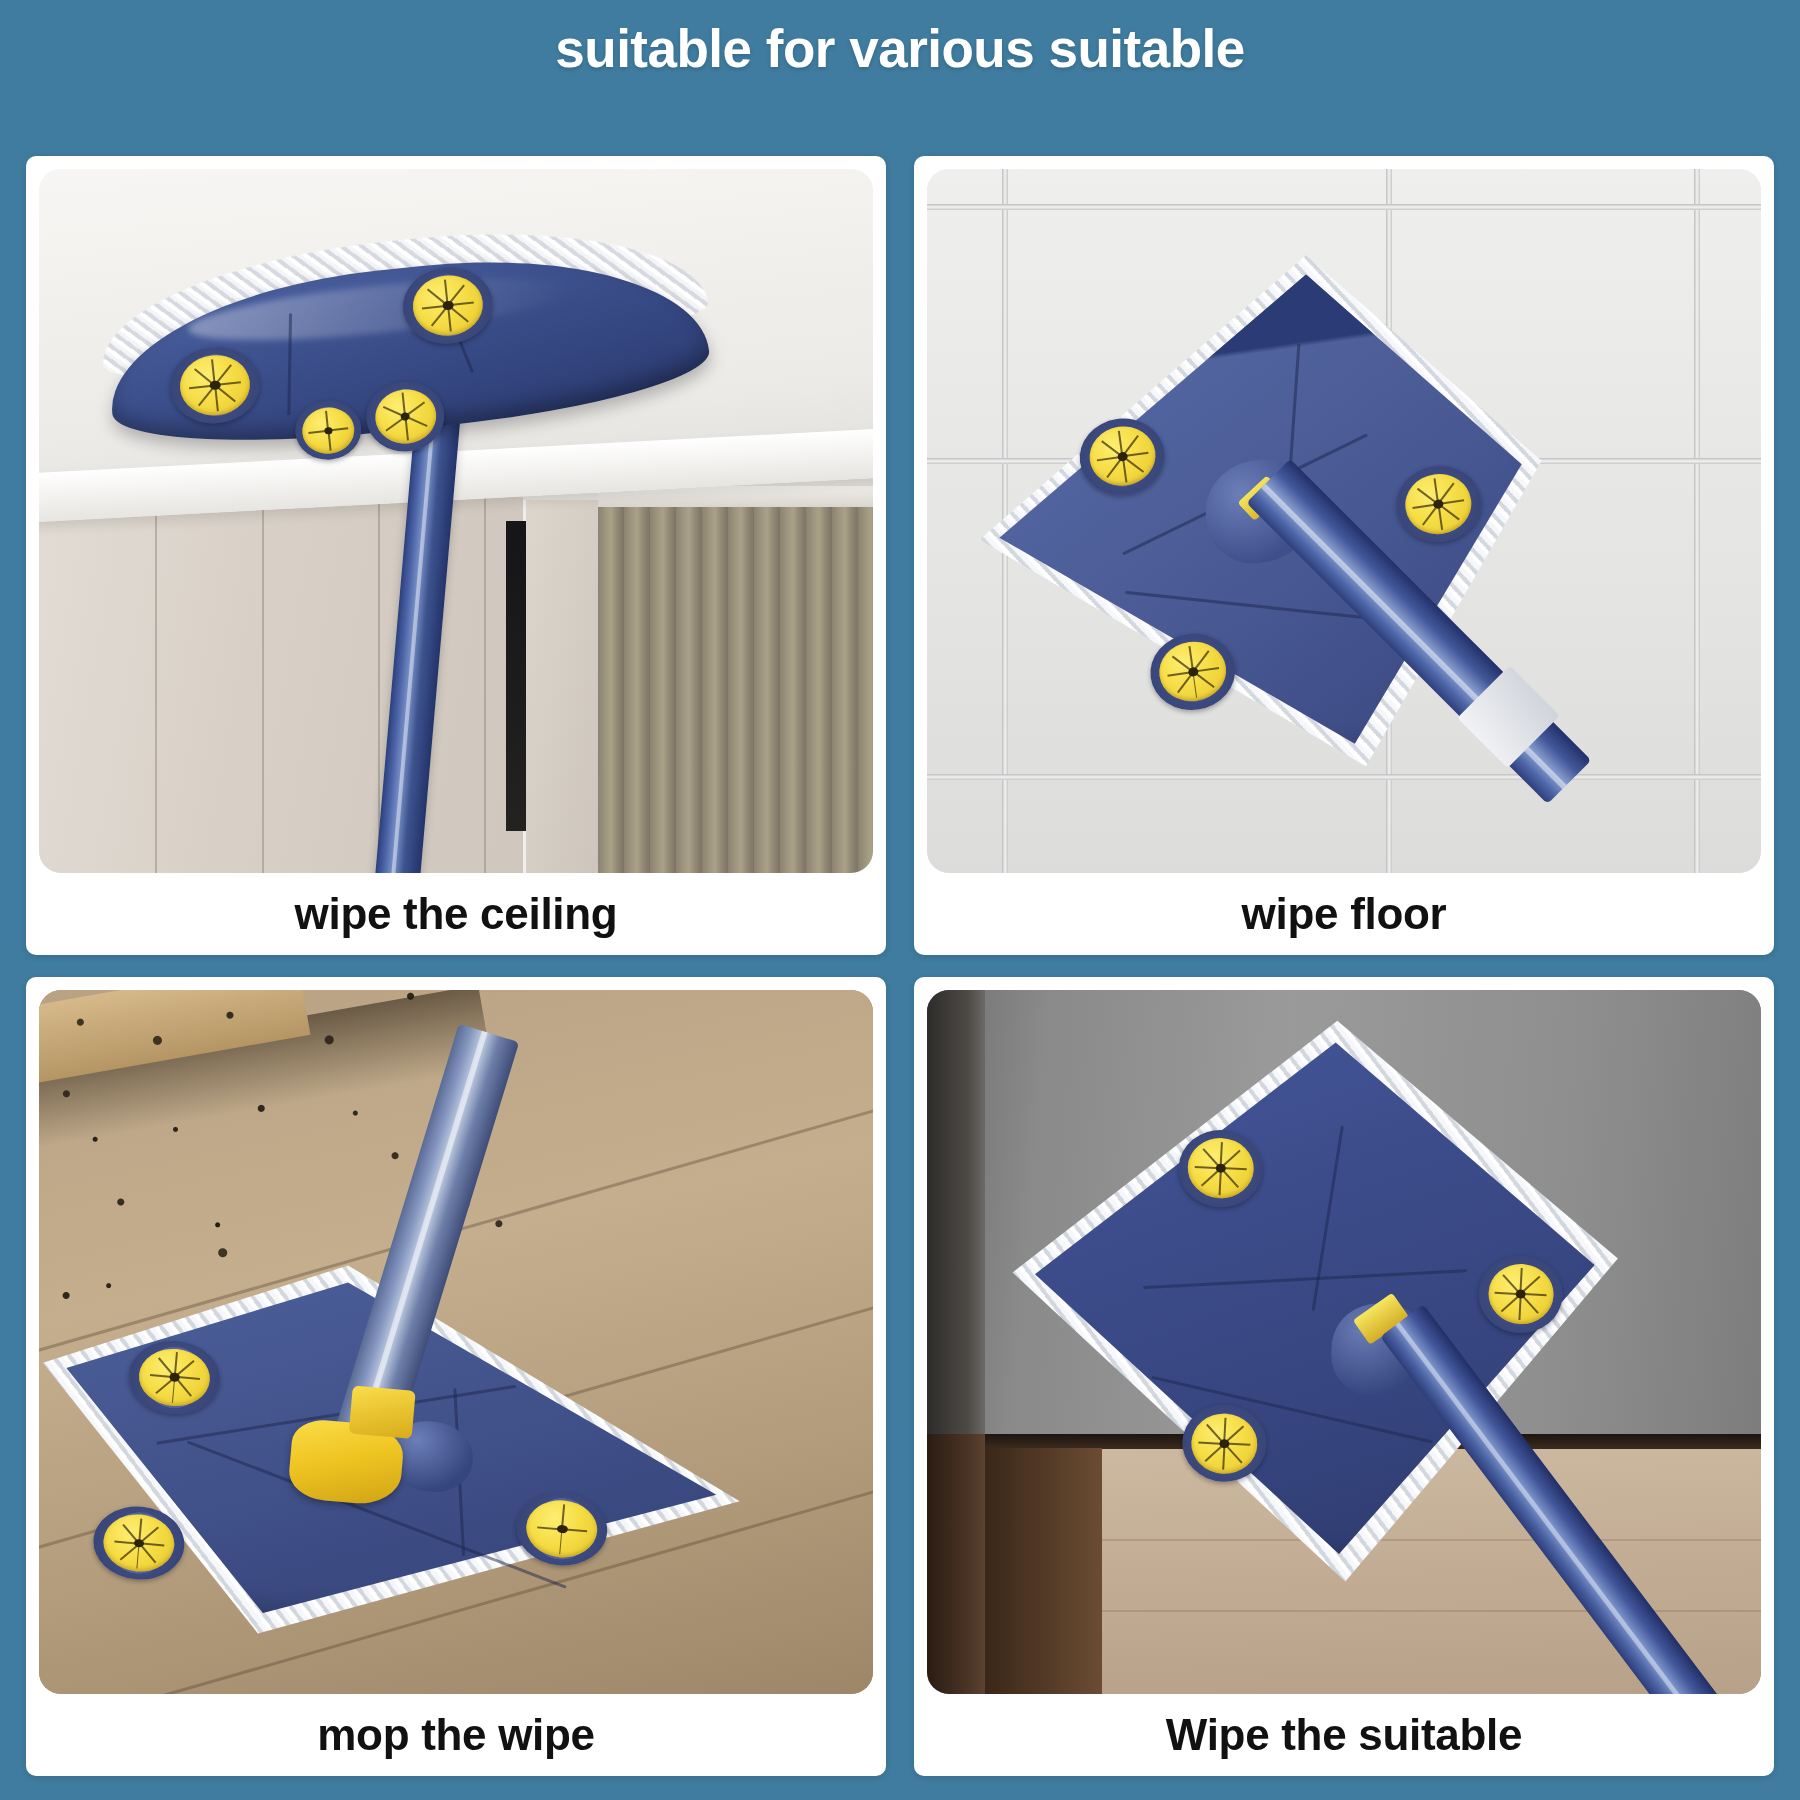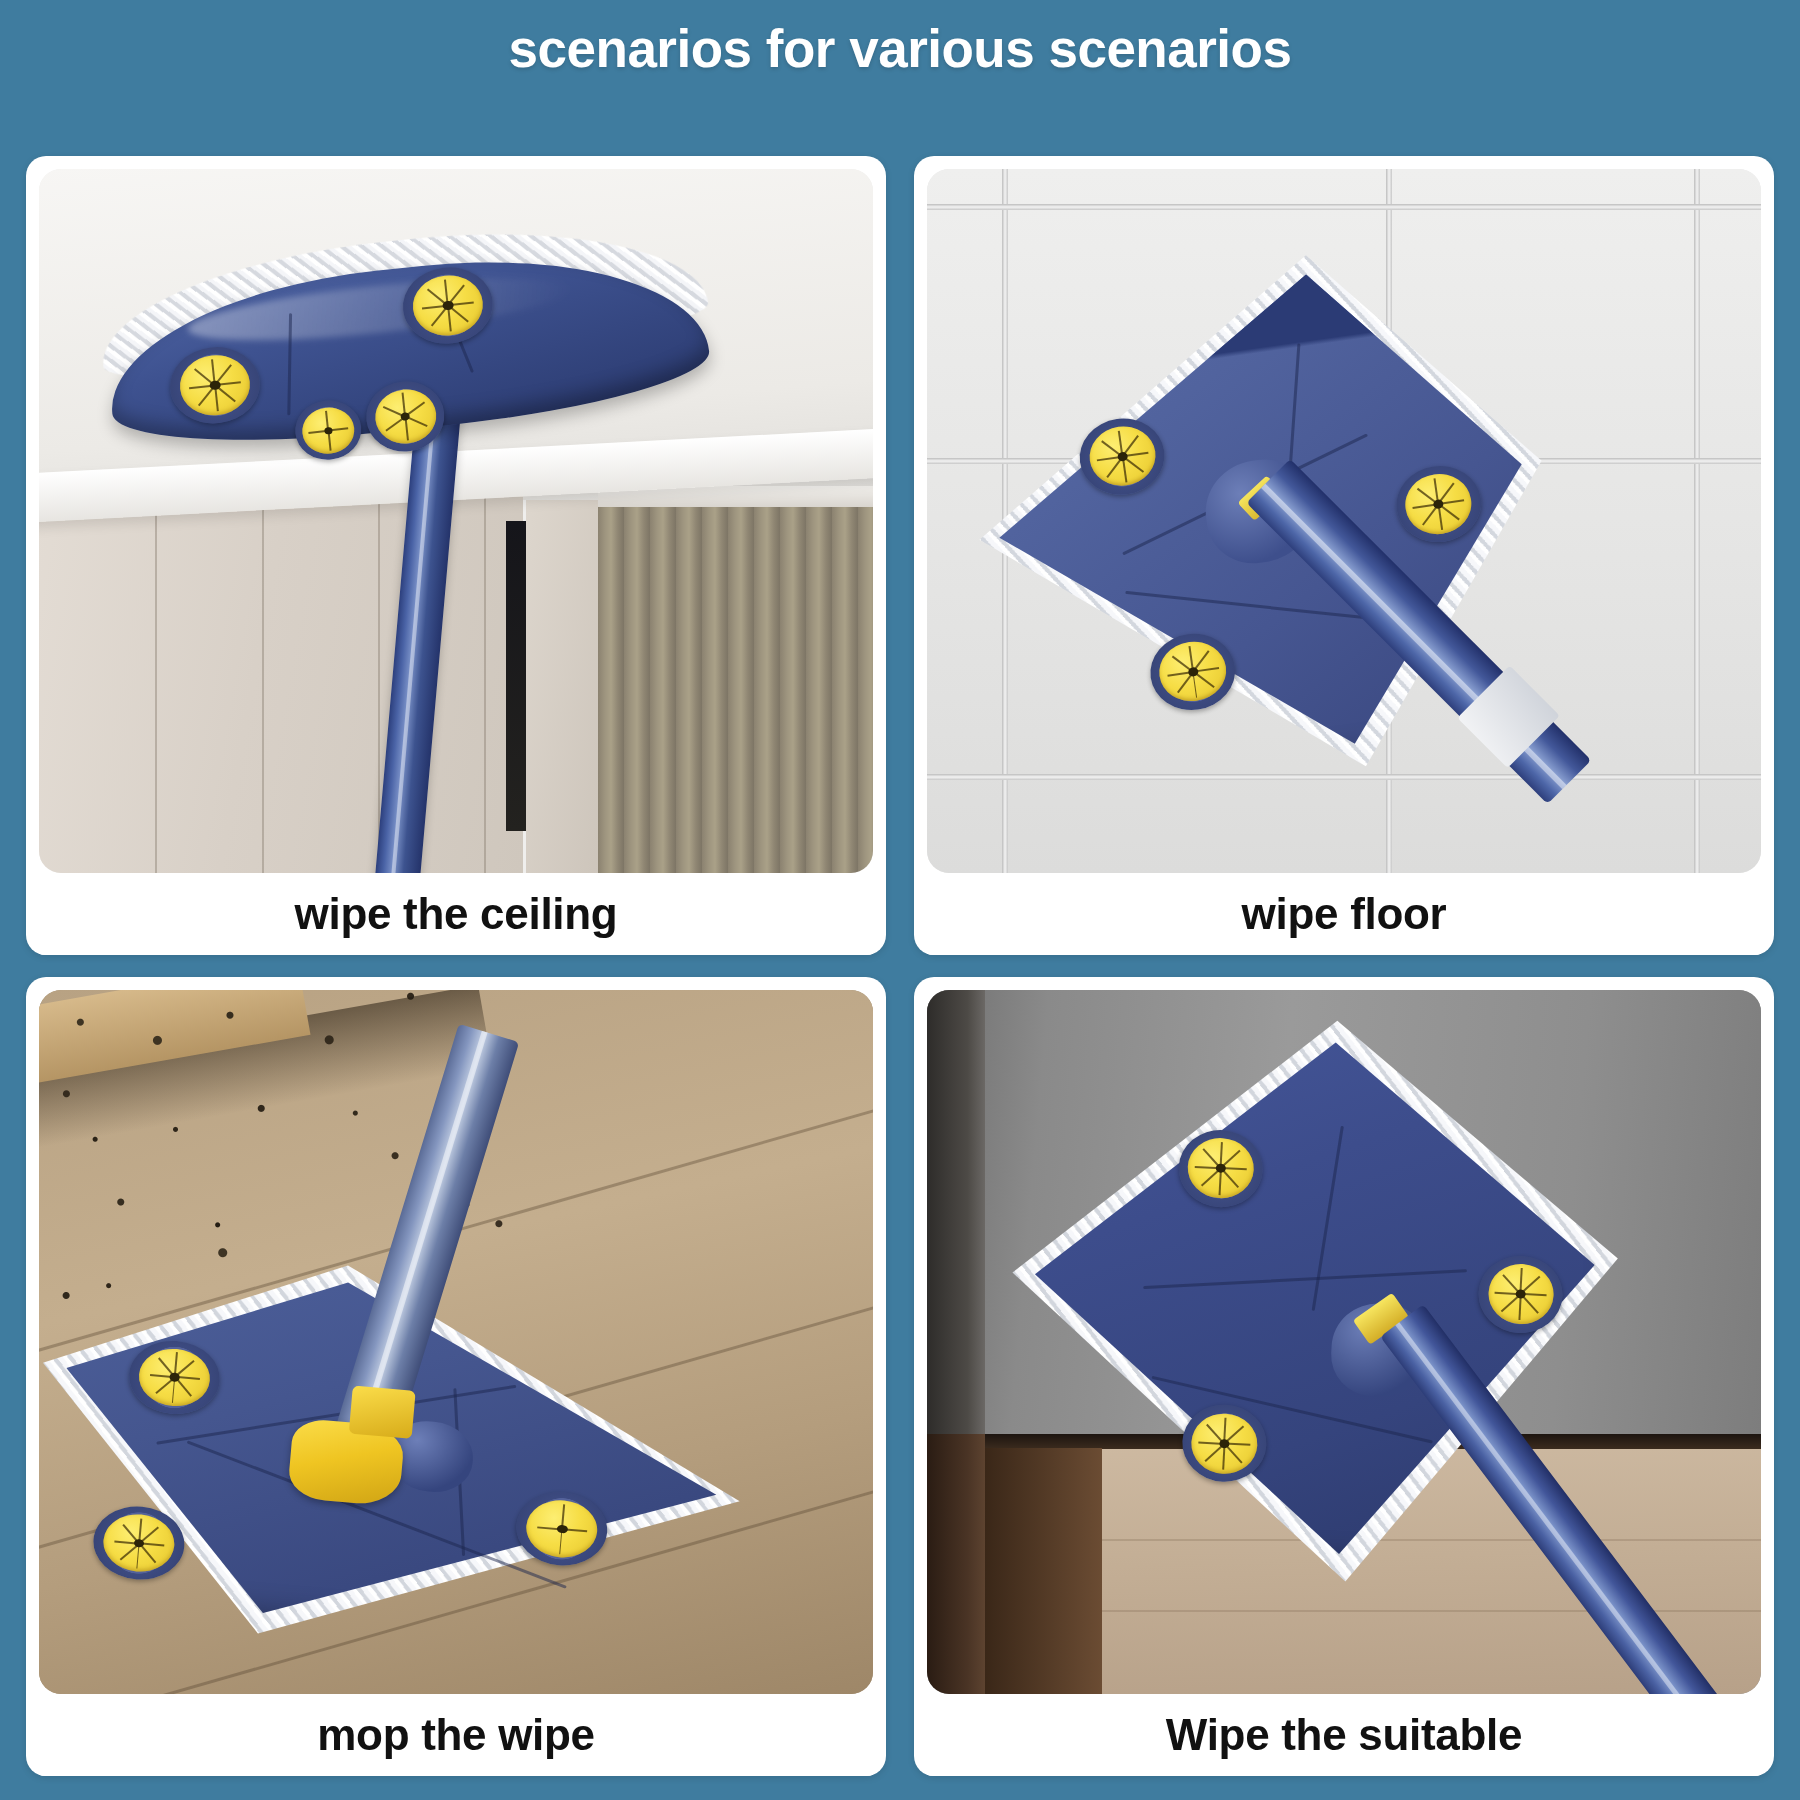--- a/index.html
+++ b/index.html
@@ -40,21 +40,21 @@
     left: 26px; top: 156px;
     width: 1748px; height: 1620px;
     display: grid;
     grid-template-columns: 1fr 1fr;
     grid-template-rows: 1fr 1fr;
     column-gap: 28px;
     row-gap: 22px;
   }
   .card {
     background: #ffffff;
-    border-radius: 20px;
+    border-radius: 10px;
     padding: 13px 13px 0 13px;
     display: flex; flex-direction: column;
     overflow: hidden;
     box-shadow: 0 2px 7px rgba(0,0,0,.12);
   }
   .photo {
     position: relative;
     flex: 1 1 auto;
     border-radius: 22px;
     overflow: hidden;
@@ -421,21 +421,21 @@
     position:absolute; background: rgba(28,38,78,.5);
     border-radius:2px;
   }
 </style>
 </head>
 <body>
 
 <div class="poster">
 
   <div class="title">
-    <span>scenarios for various scenarios</span>
+    <span>suitable for various suitable</span>
   </div>
 
   <div class="grid">
 
     <div class="card">
       <div class="photo sc-ceiling">
         <div class="ceil"></div>
         <div class="wardrobe">
           <i style="left:24%"></i>
             <i style="left:46%"></i>

